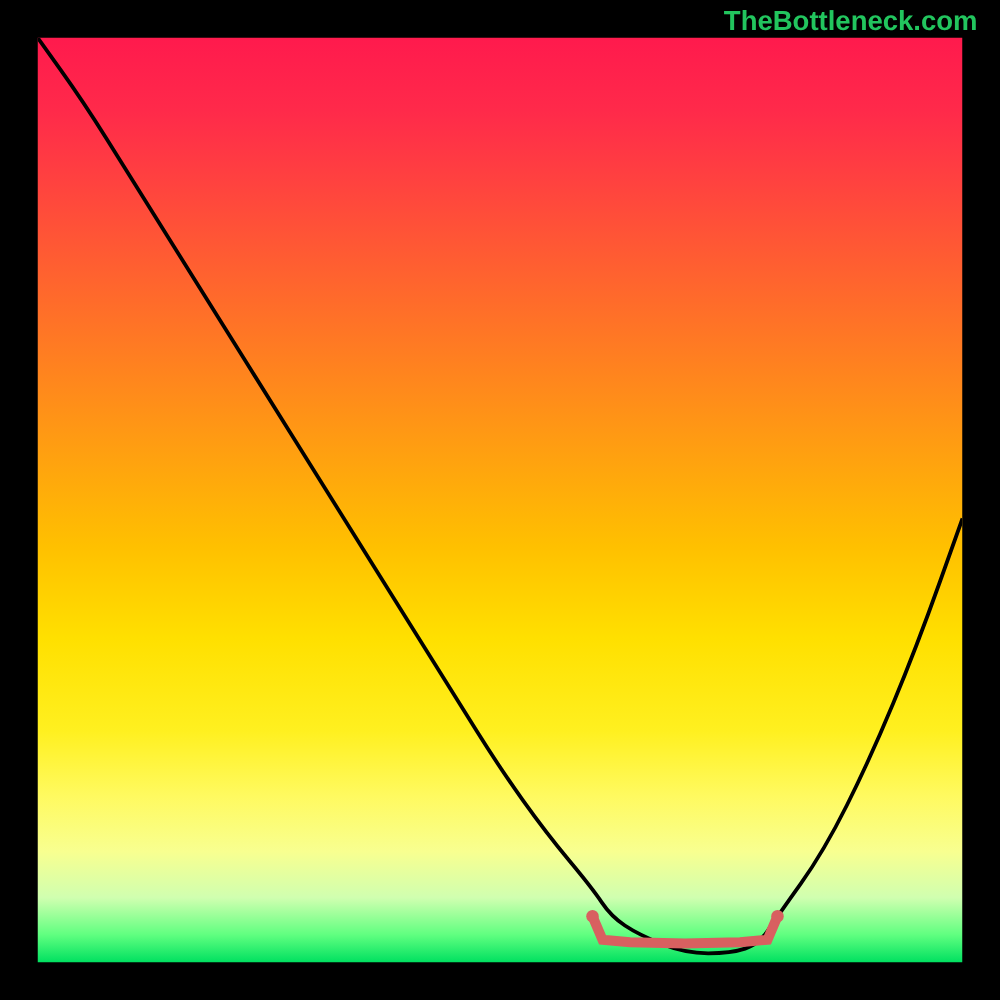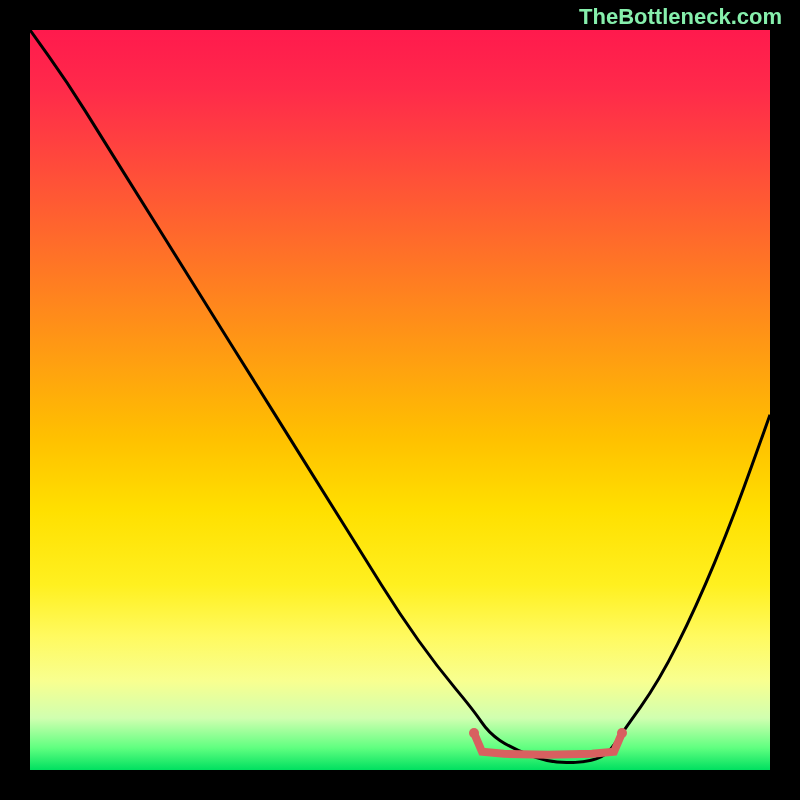--- a/index.html
+++ b/index.html
@@ -8,21 +8,21 @@
     height: 800px;
     background: #000;
     position: relative;
     overflow: hidden;
     font-family: Arial, sans-serif;
   }
   .attribution {
     position: absolute;
     top: 4px;
     right: 18px;
-    color: #86efac;
+    color: #22c55e;
     font-size: 22px;
     font-weight: bold;
     z-index: 10;
   }
   .plot-area {
     position: absolute;
     left: 30px;
     top: 30px;
     width: 740px;
     height: 740px;

